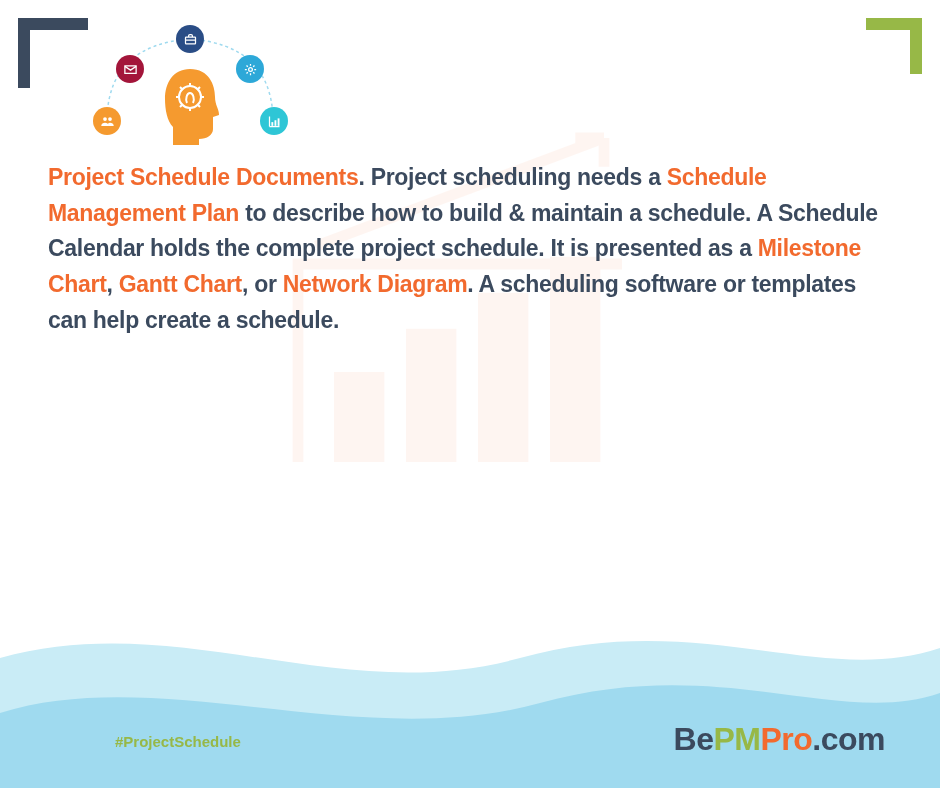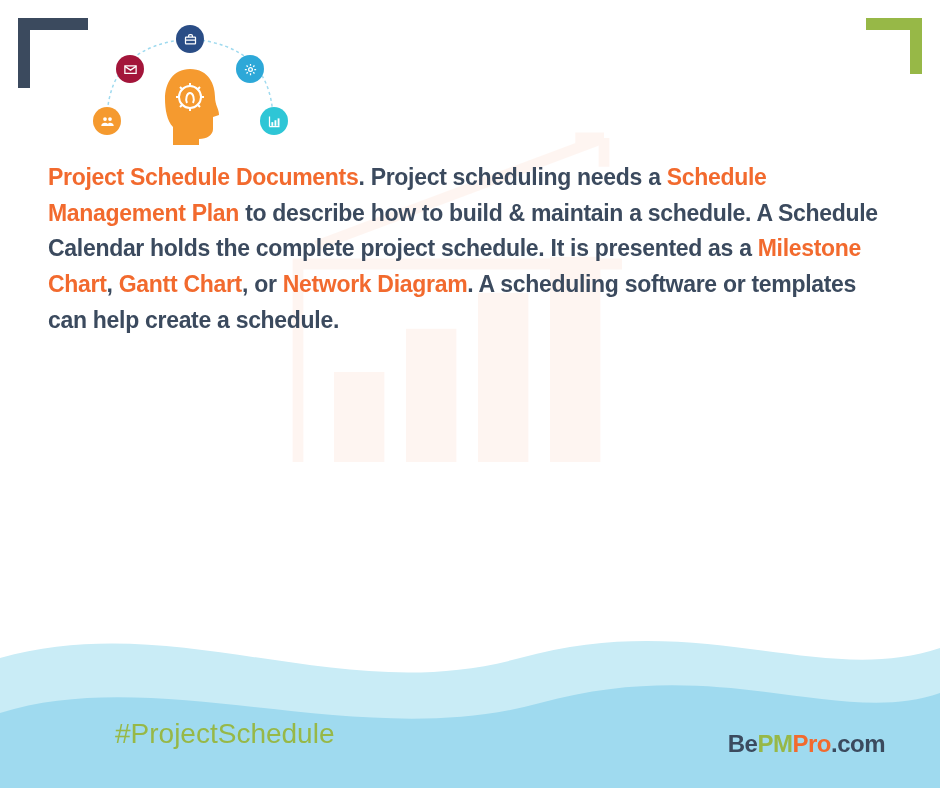--- a/index.html
+++ b/index.html
@@ -81,30 +81,30 @@
   
   .wave { position: absolute; left: 0; width: 100%; }
   .wave1 { bottom: 0; height: 190px; }
   .wave2 { bottom: 0; height: 130px; }
 
   
   .hashtag {
     position: absolute;
     left: 115px; bottom: 38px;
     color: #97b847;
-    font-weight: 400;
-    font-size: 28px;
+    font-weight: 700;
+    font-size: 15px;
   }
 
   
   .logo {
     position: absolute;
     right: 55px; bottom: 30px;
     font-weight: 800;
-    font-size: 24px;
+    font-size: 32px;
     letter-spacing: -0.5px;
   }
   .logo .l-dark  { color: #3b4a5e; }
   .logo .l-green { color: #97b847; }
   .logo .l-orange{ color: #f26a2e; }
 </style>
 </head>
 <body>
 
 <div class="corner corner-tl"></div>

